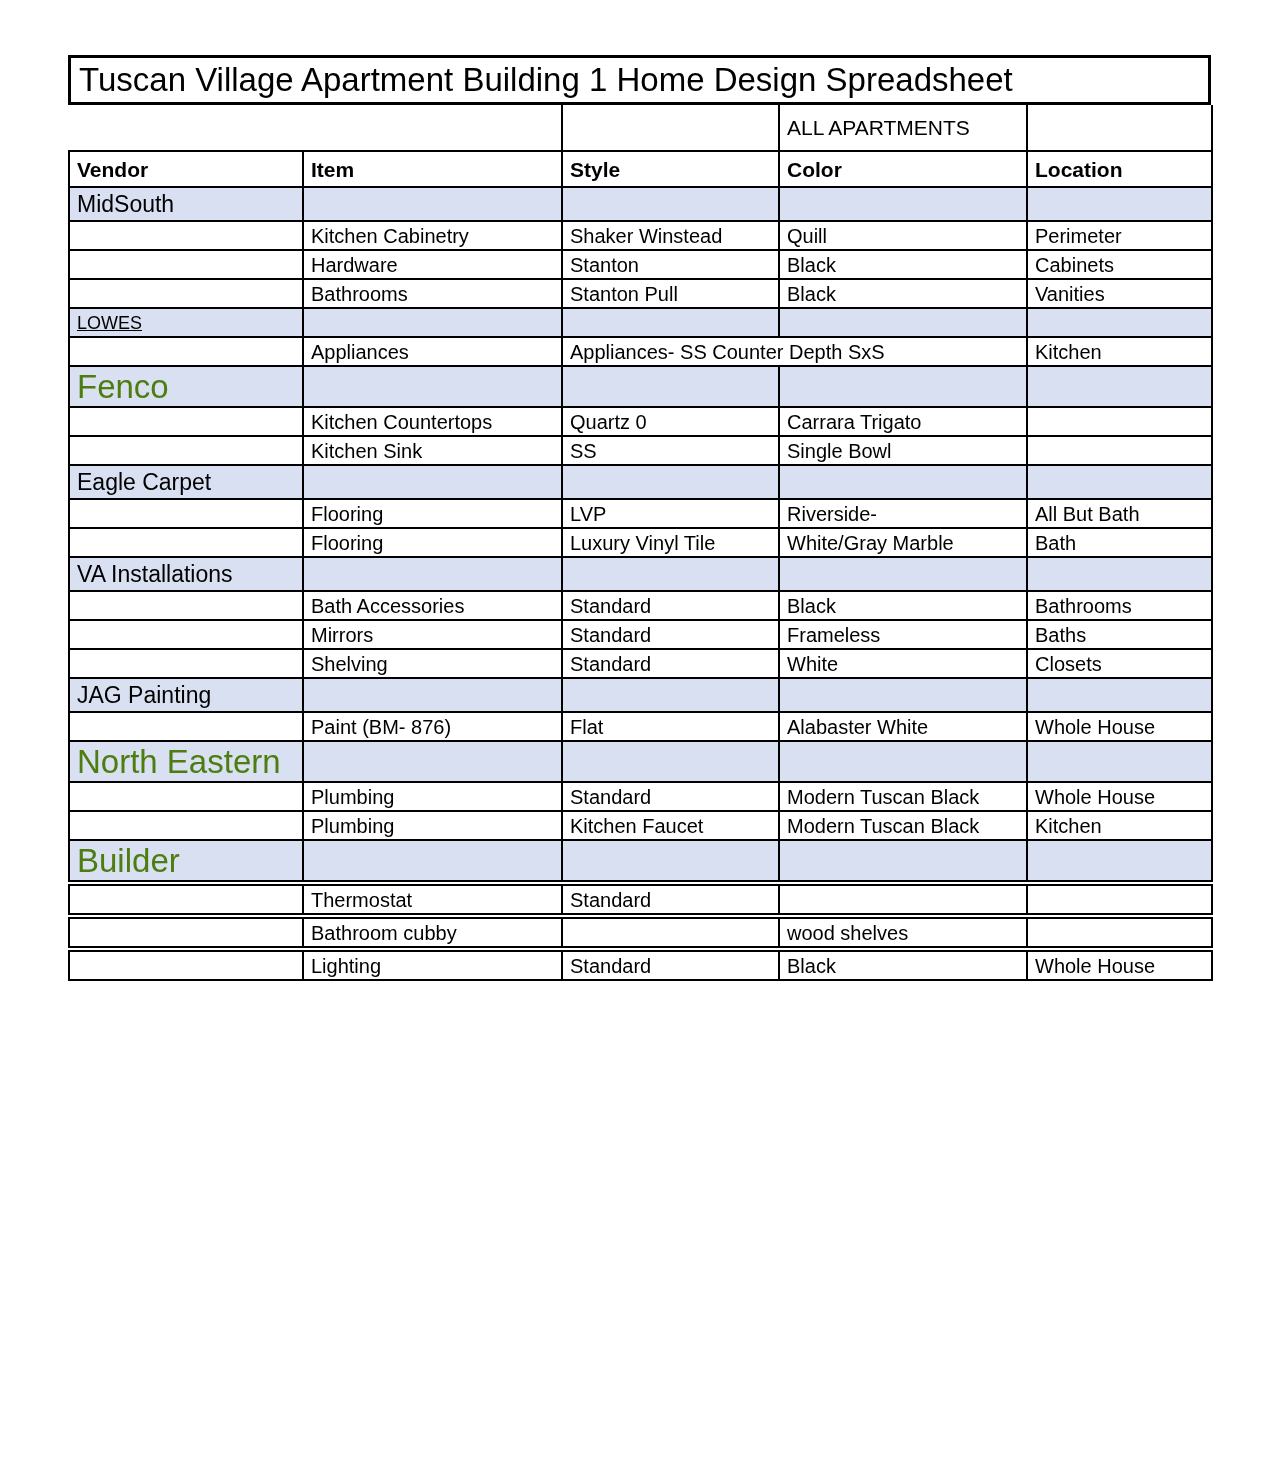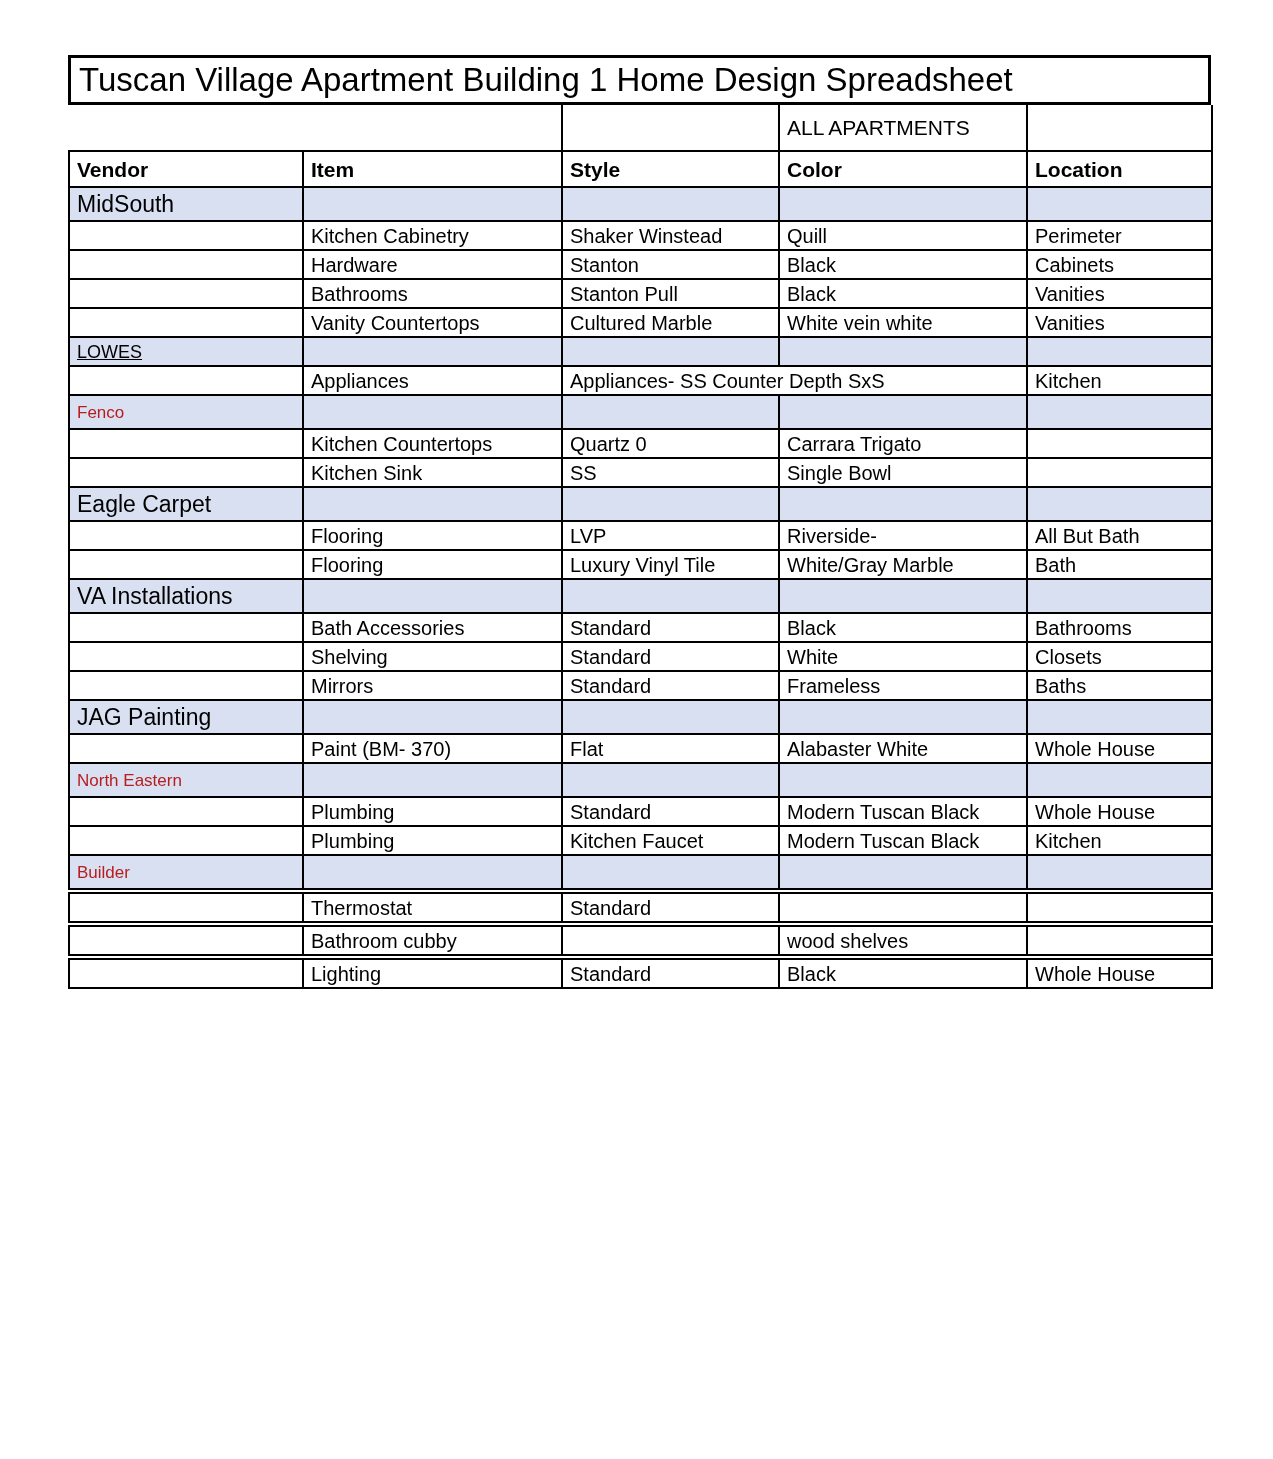--- a/index.html
+++ b/index.html
@@ -45,21 +45,21 @@
 
   tr.pre-header td { height: 46px; border-top: none; font-size: 21px; }
   tr.pre-header td.spacer { border: none; }
 
   tr.header-row td { height: 36px; font-weight: bold; font-size: 21px; }
 
   tr.vendor-row td { background: #D9E0F2; height: 34px; }
   tr.vendor-row td.vendor-name { font-size: 23px; }
   tr.vendor-row.small td { height: 29px; text-decoration: underline; }
   tr.vendor-row.small td.vendor-name { font-size: 18px; }
-  tr.vendor-row.alt td.vendor-name { font-size: 17px; color: #b91c1c; }
+  tr.vendor-row.alt td.vendor-name { font-size: 33px; color: #4d7c0f; }
 
   tr.gap-row td { border: none; height: 4px; padding: 0; background: #fff; }
 </style>
 </head>
 <body>
 
 <div class="page">
 
   <div class="title-box">Tuscan Village Apartment Building 1 Home Design Spreadsheet</div>
 
@@ -106,27 +106,20 @@
           <td>Black</td>
           <td>Cabinets</td>
         </tr>
         <tr>
           <td></td>
           <td>Bathrooms</td>
           <td>Stanton Pull</td>
           <td>Black</td>
           <td>Vanities</td>
         </tr>
-        <tr>
-          <td></td>
-          <td>Vanity Countertops</td>
-          <td>Cultured Marble</td>
-          <td>White vein white</td>
-          <td>Vanities</td>
-        </tr>
         <tr class="vendor-row small">
           <td class="vendor-name">LOWES</td>
           <td></td>
           <td></td>
           <td></td>
           <td></td>
         </tr>
         <tr>
           <td></td>
           <td>Appliances</td>
@@ -184,42 +177,42 @@
         </tr>
         <tr>
           <td></td>
           <td>Bath Accessories</td>
           <td>Standard</td>
           <td>Black</td>
           <td>Bathrooms</td>
         </tr>
         <tr>
           <td></td>
+          <td>Mirrors</td>
+          <td>Standard</td>
+          <td>Frameless</td>
+          <td>Baths</td>
+        </tr>
+        <tr>
+          <td></td>
           <td>Shelving</td>
           <td>Standard</td>
           <td>White</td>
           <td>Closets</td>
         </tr>
-        <tr>
-          <td></td>
-          <td>Mirrors</td>
-          <td>Standard</td>
-          <td>Frameless</td>
-          <td>Baths</td>
-        </tr>
         <tr class="vendor-row">
           <td class="vendor-name">JAG Painting</td>
           <td></td>
           <td></td>
           <td></td>
           <td></td>
         </tr>
         <tr>
           <td></td>
-          <td>Paint (BM- 370)</td>
+          <td>Paint (BM- 876)</td>
           <td>Flat</td>
           <td>Alabaster White</td>
           <td>Whole House</td>
         </tr>
         <tr class="vendor-row alt">
           <td class="vendor-name">North Eastern</td>
           <td></td>
           <td></td>
           <td></td>
           <td></td>

